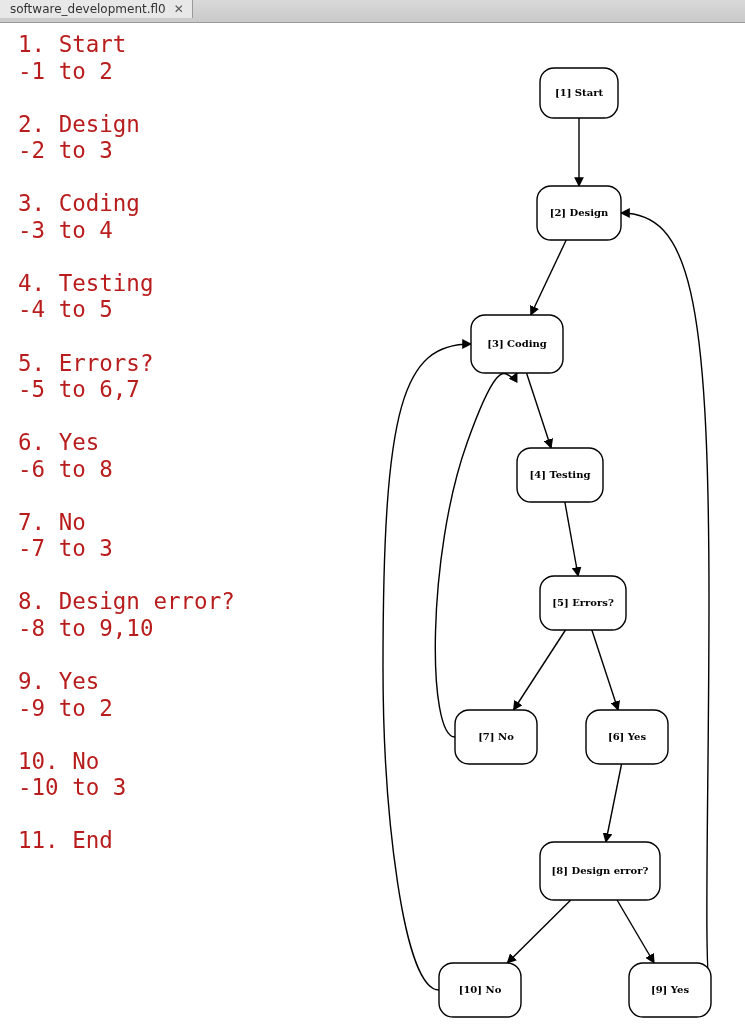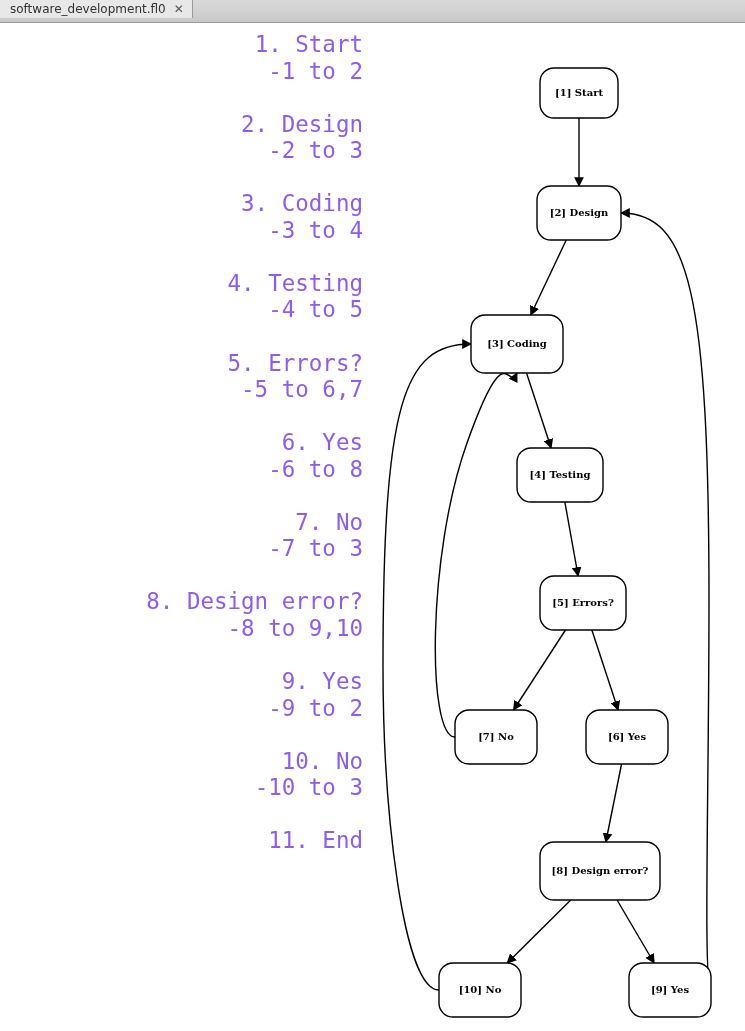--- a/index.html
+++ b/index.html
@@ -38,24 +38,23 @@
   }
   .workspace {
     display: flex;
     height: calc(1031px - 23px);
   }
   .editor {
     width: 345px;
     padding: 8px 0 0 18px;
     font-size: 22.5px;
     line-height: 1.18;
-    color: #8b5cf6;
+    color: #b91c1c;
     white-space: pre;
     font-family: "DejaVu Sans Mono", "Courier New", monospace;
-    text-align: right;
   }
   .graph {
     position: relative;
     flex: 1;
     font-weight: bold;
   }
   .graph svg {
     position: absolute;
     top: 0;
     left: 0;

